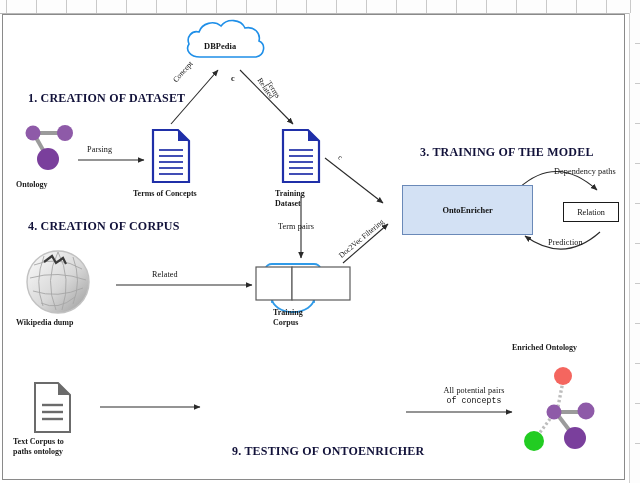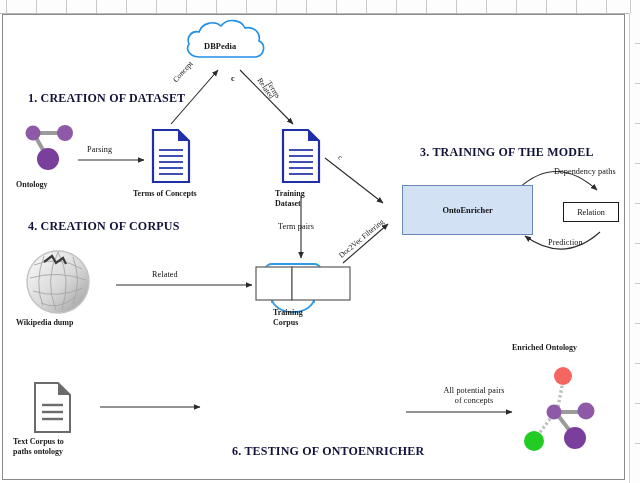--- a/index.html
+++ b/index.html
@@ -309,39 +309,39 @@
     <line x1="406" y1="412" x2="512" y2="412" stroke="#2a2a2a" stroke-width="1.1" marker-end="url(#ah)"></line>
   </svg>
 
   <div class="lbl" style="left:204px; top:42px; font-weight:bold; font-size:8.4px;">DBPedia</div>
 
   <div class="lbl" style="left:231px; top:74px; font-weight:bold;">c</div>
 
   <div class="heading" style="left:28px; top:91px;">1. CREATION OF DATASET</div>
   <div class="heading" style="left:28px; top:219px;">4. CREATION OF CORPUS</div>
   <div class="heading" style="left:420px; top:145px;">3. TRAINING OF THE MODEL</div>
-  <div class="heading" style="left:232px; top:444px;">6. TESTING OF ONTOENRICHER</div>
+  <div class="heading" style="left:232px; top:444px;">9. TESTING OF ONTOENRICHER</div>
 
   <div class="lbl" style="left:87px; top:145px;">Parsing</div>
   <div class="lbl" style="left:266px; top:222px;margin-left:12px;">Term pairs</div>
   <div class="lbl" style="left:152px; top:270px;">Related</div>
   <div class="lbl" style="left:534px; top:167px;margin-left:20px;">Dependency paths</div>
   <div class="lbl" style="left:548px; top:238px;">Prediction</div>
 
   <div class="rot" style="left:171px; top:78px; transform: rotate(-48deg);">Concept</div>
   <div class="rot" style="left:263px; top:76px; transform: rotate(56deg);">Related</div>
   <div class="rot" style="left:272px; top:79px; transform: rotate(56deg);">Terms</div>
   <div class="rot" style="left:342px; top:153px; transform: rotate(40deg);">c</div>
   <div class="rot" style="left:337px; top:253px; transform: rotate(-40deg);">Doc2Vec Filtering</div>
 
   <div class="lbl center" style="left:106px; top:385px; width:92px;"></div>
   <div class="lbl center" style="left:106px; top:395px; width:92px;"></div>
 
   <div class="lbl center" style="left:412px; top:386px; width:124px;">All potential pairs</div>
-  <div class="lbl center" style="left:412px; top:396px; width:124px;">of concepts</div>
+  <div class="lbl center" style="left:412px; top:396px; width:124px;font-family:Liberation Mono, monospace;">of concepts</div>
   <div class="lbl center" style="left:412px; top:425px; width:124px;"></div>
 
   <div class="cap" style="left:16px; top:180px; width:68px;">Ontology</div>
   <div class="cap" style="left:133px; top:189px; width:78px;">Terms of Concepts</div>
   <div class="cap" style="left:275px; top:189px; width:52px;">Training</div>
   <div class="cap" style="left:275px; top:199px; width:52px;">Dataset</div>
   <div class="cap" style="left:16px; top:318px; width:84px;">Wikipedia dump</div>
   <div class="cap" style="left:273px; top:308px; width:52px;">Training</div>
   <div class="cap" style="left:273px; top:318px; width:52px;">Corpus</div>
   <div class="cap" style="left:13px; top:437px; width:82px;">Text Corpus to</div>

